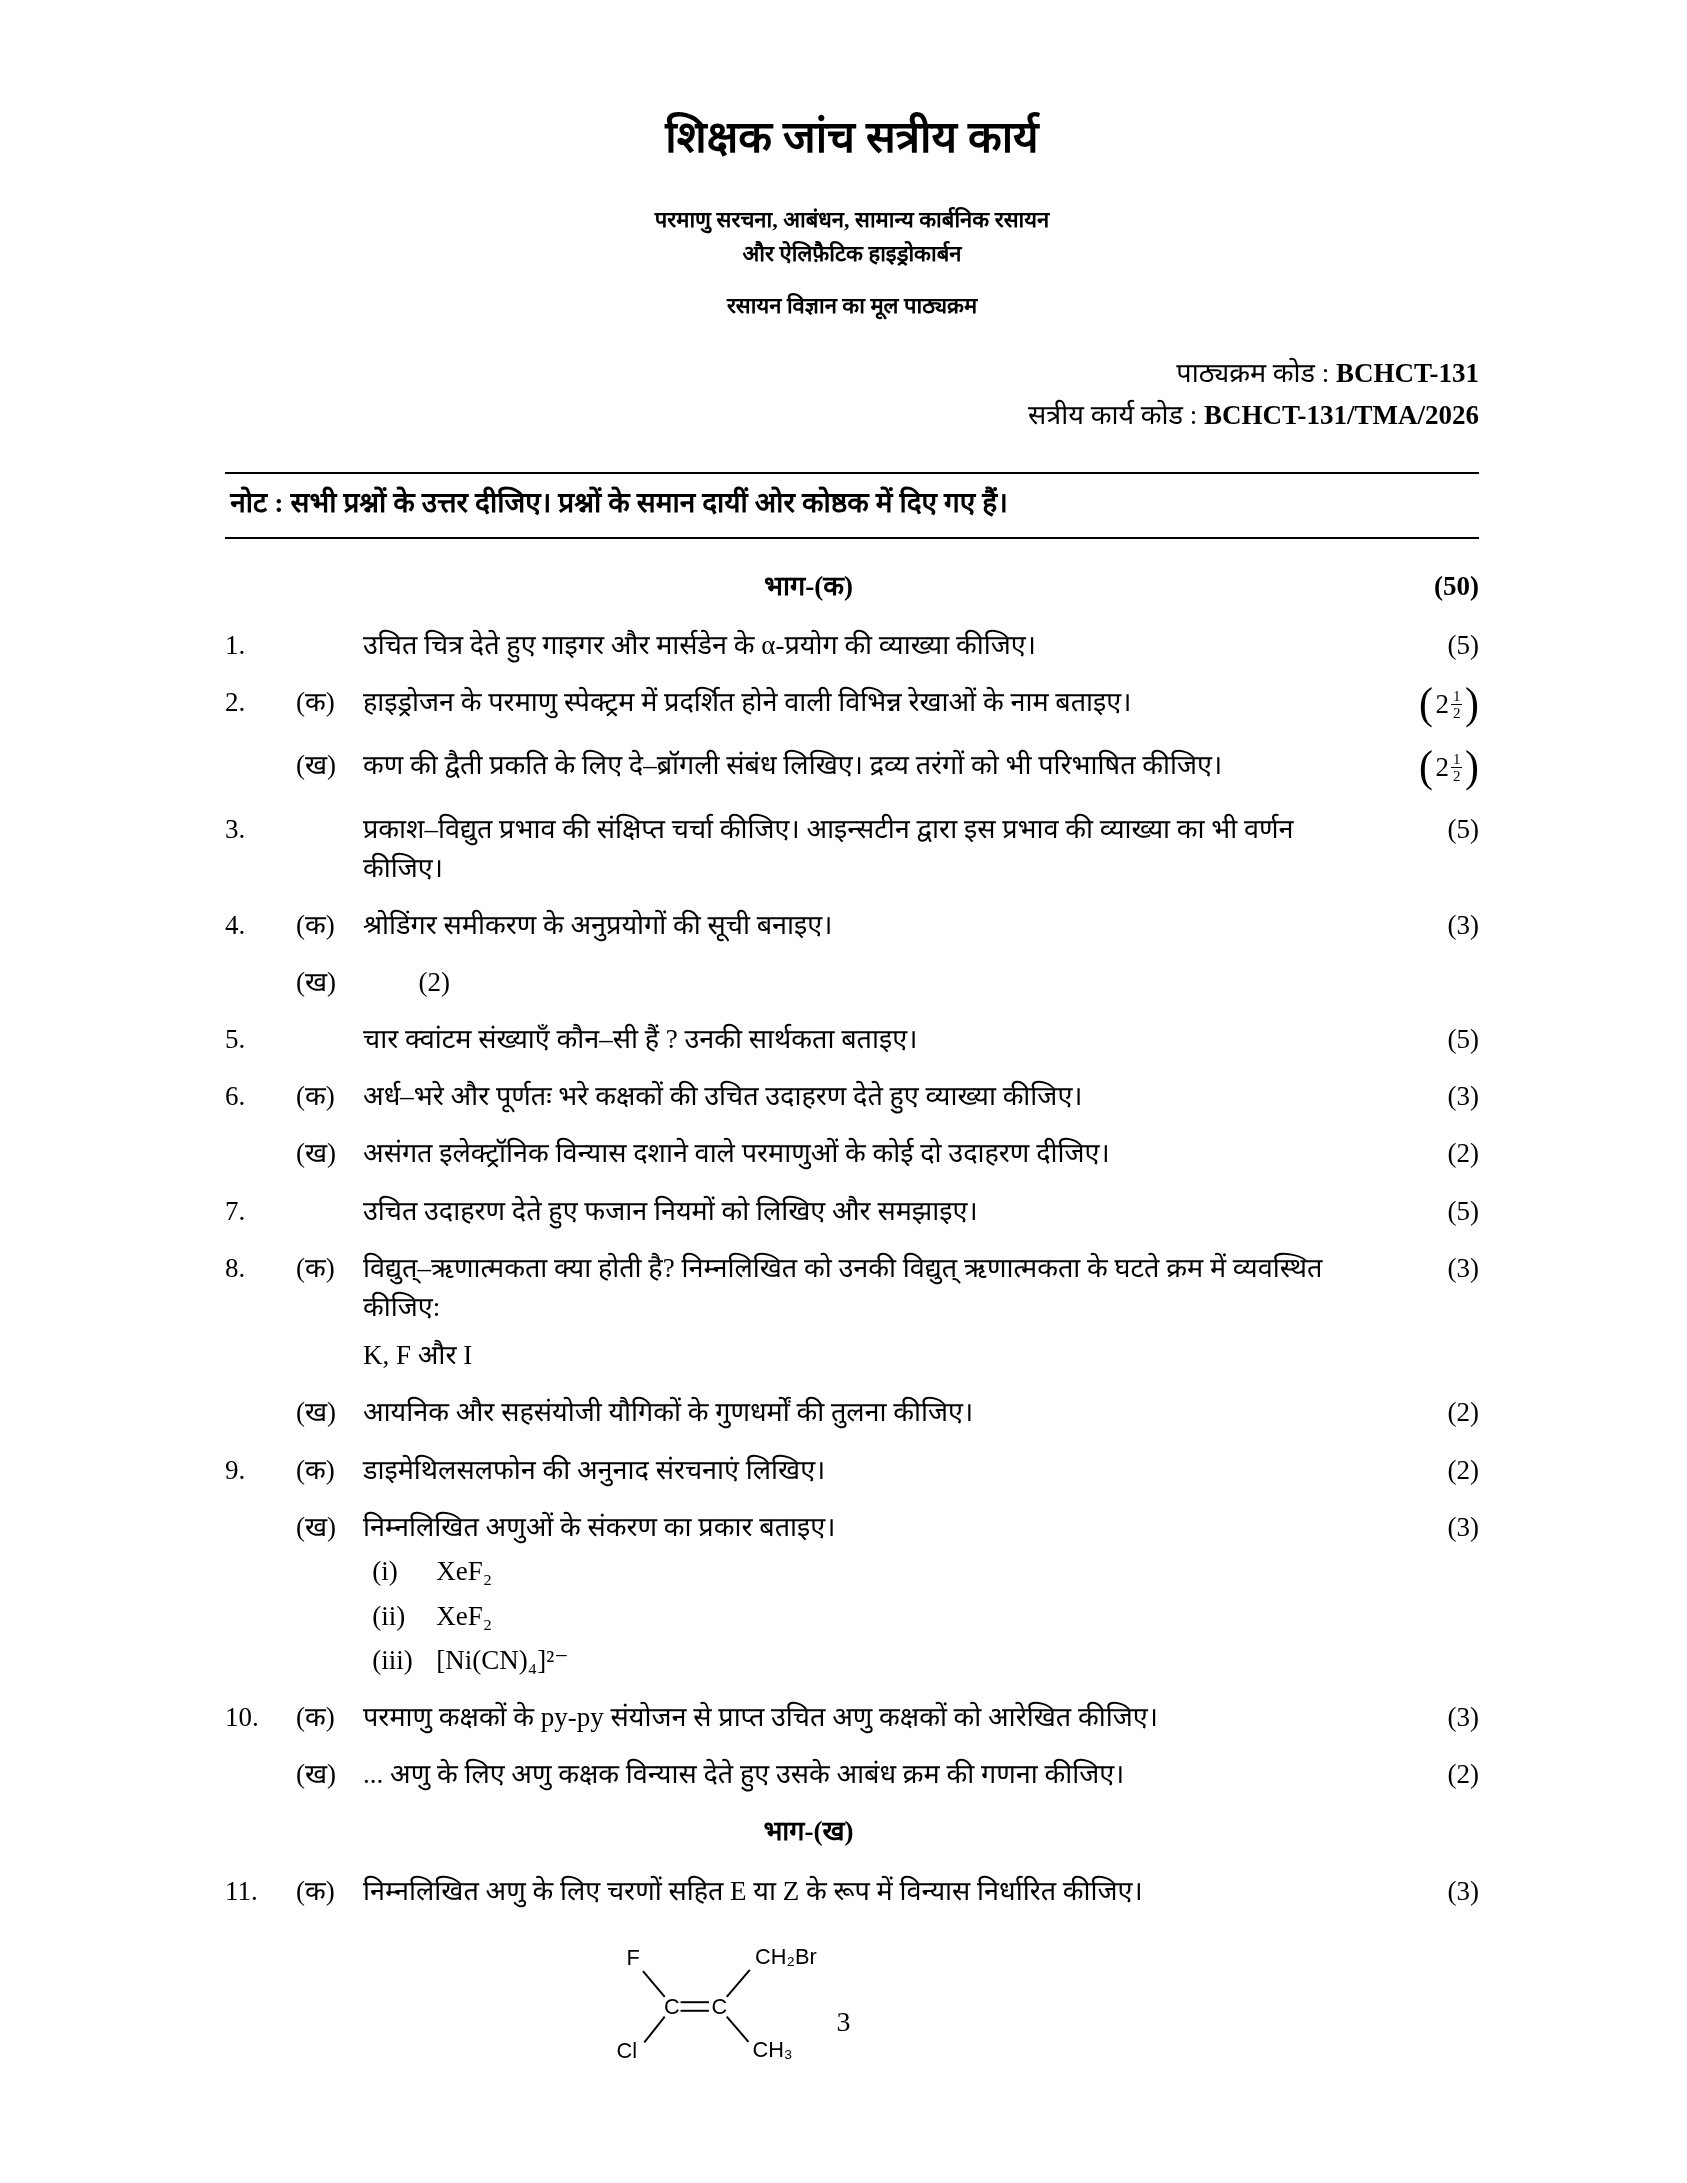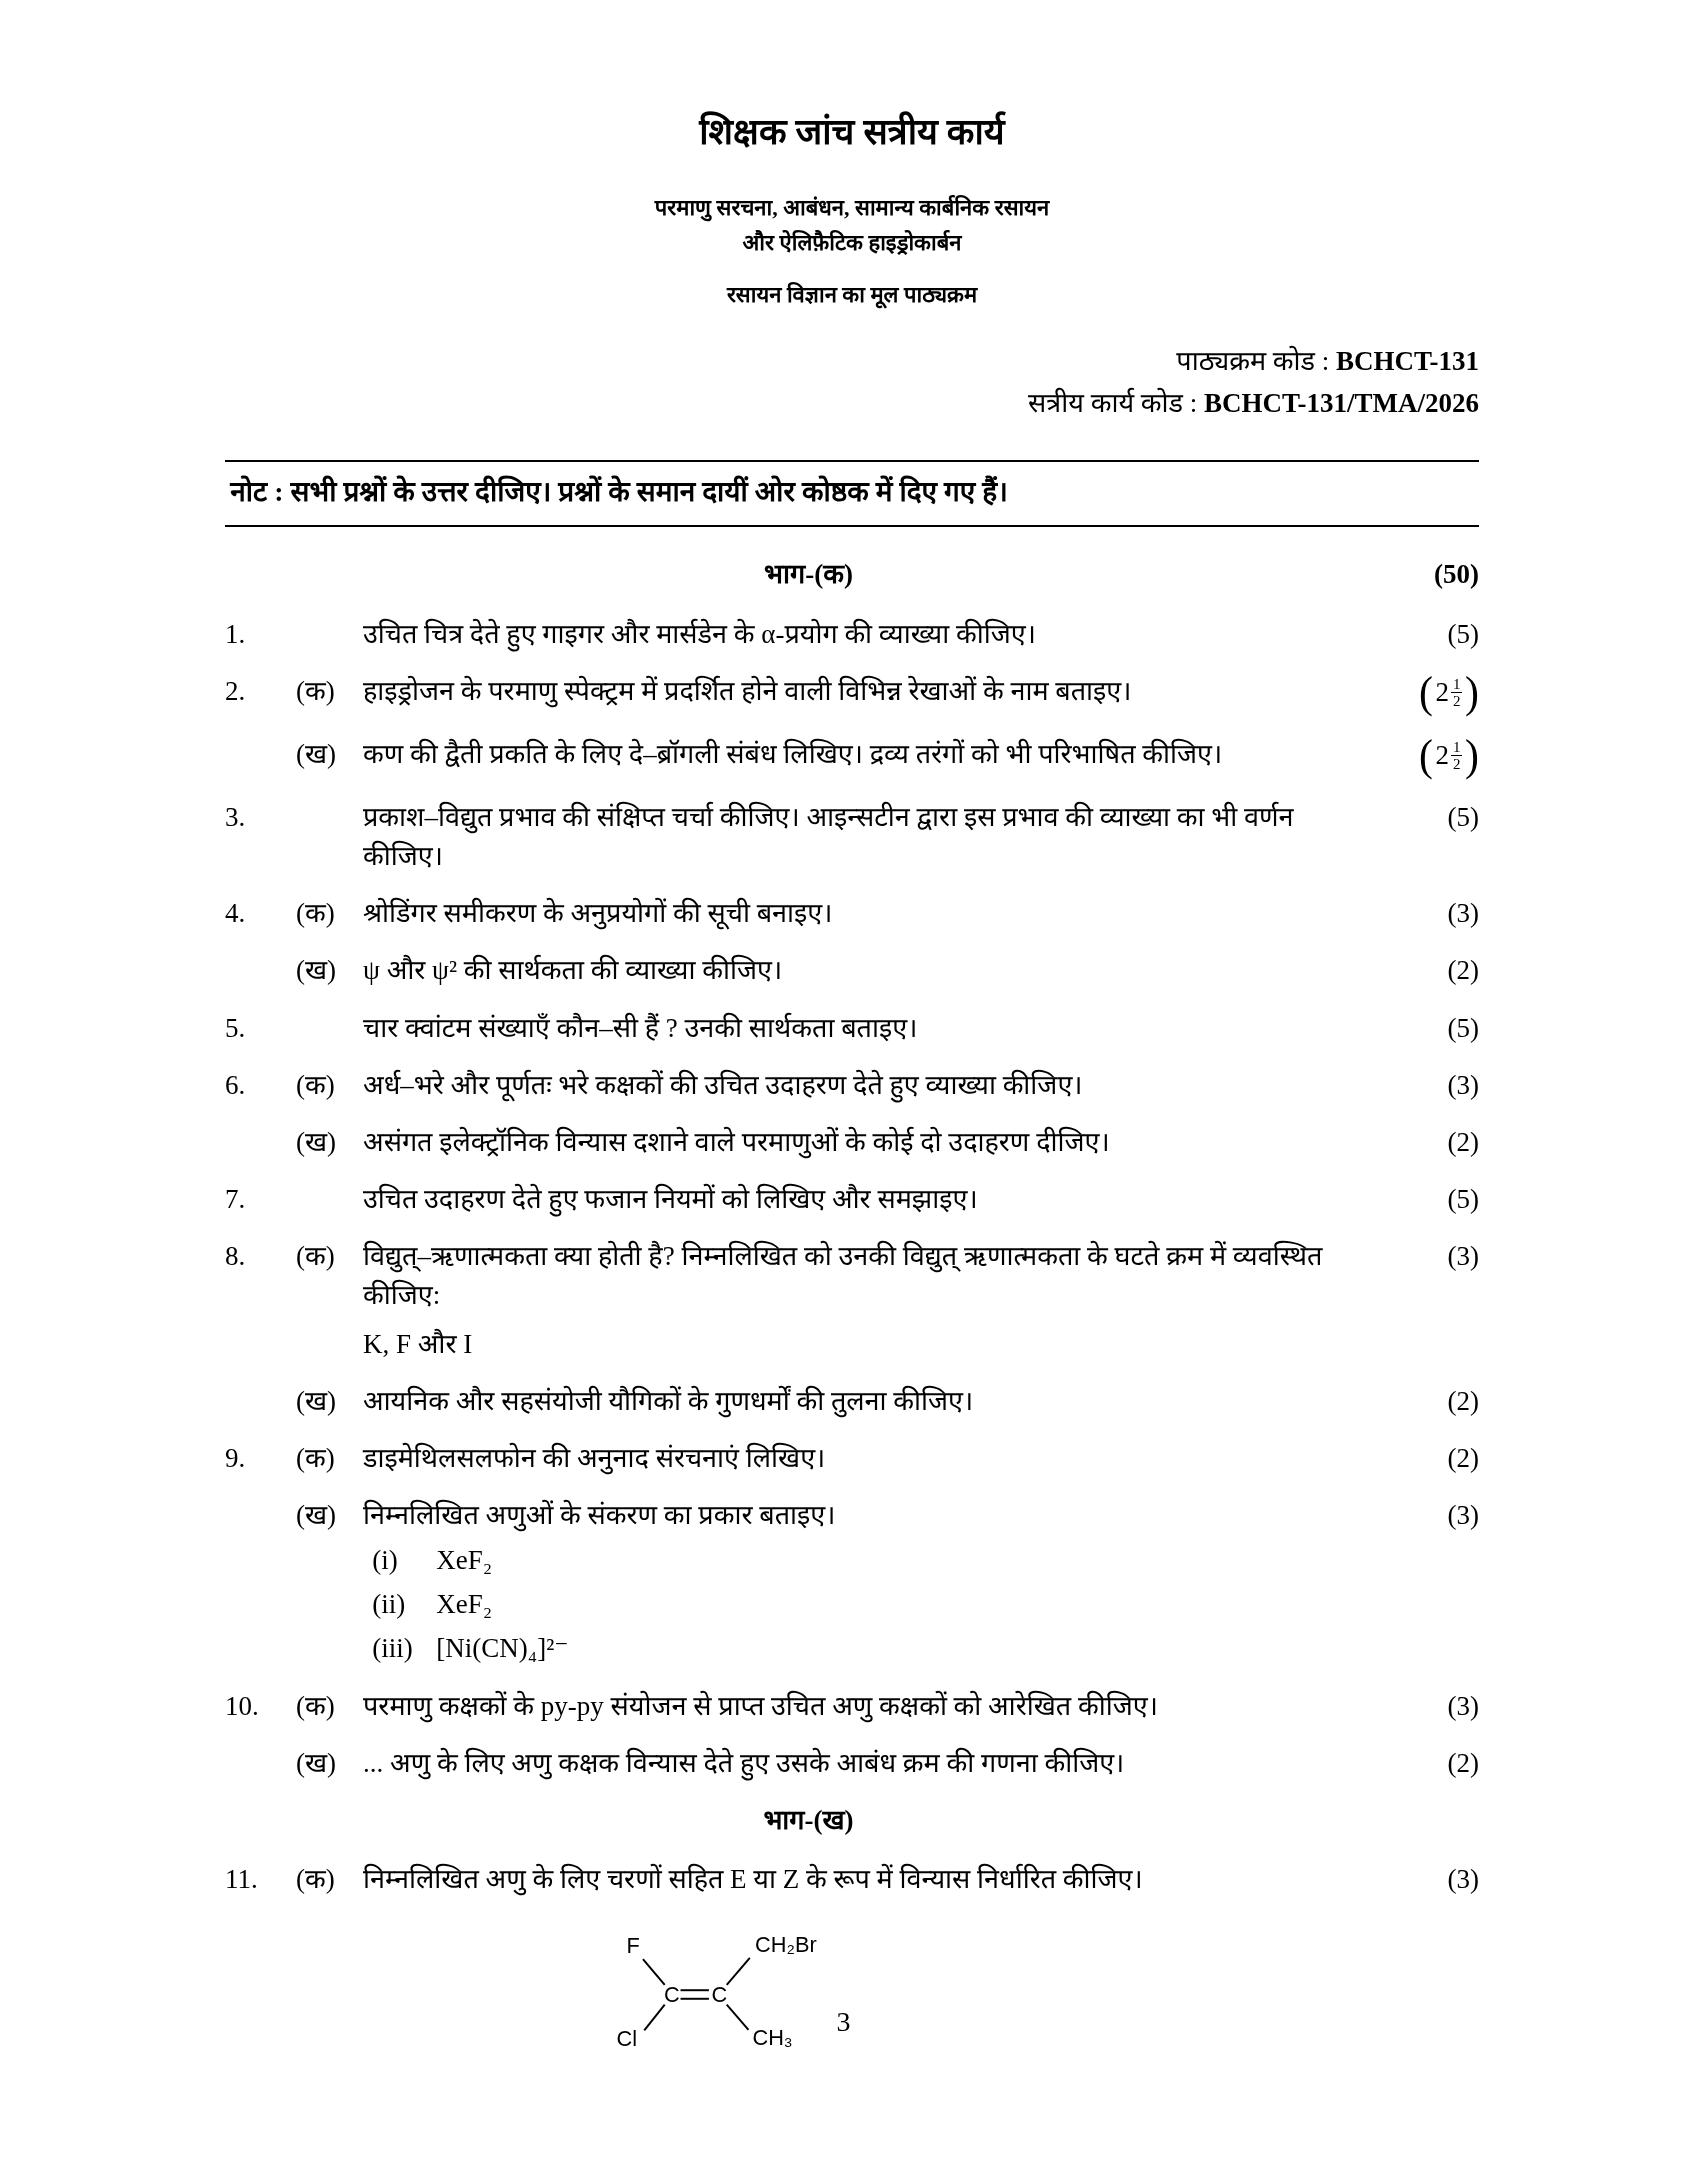--- a/index.html
+++ b/index.html
@@ -7,21 +7,21 @@
     position:relative;
     width:1687px;height:2183px;
     background:#ffffff;color:#000;
     font-family:"Liberation Serif","DejaVu Serif",serif;
     font-size:27px;line-height:1.45;
     overflow:hidden;
     margin:0 auto;
   }
   .inner{padding:106px 208px 0 225px;}
 
-  .title{text-align:center;font-size:36px;font-weight:700;margin:0 0 34px 0;}
+  .title{text-align:center;font-size:44px;font-weight:700;margin:0 0 34px 0;}
   .subtitle{text-align:center;font-size:22px;font-weight:700;margin:2.6px 0;}
   .subtitle.gap{margin-top:20px;}
 
   .meta{margin-top:32px;text-align:right;}
   .meta-line{margin:2.6px 0;font-size:27px;text-align:right;}
   .meta-line b{font-weight:700;}
 
   .notebox{
     margin-top:37px;
     border-top:2.6px solid #000;border-bottom:2px solid #000;
@@ -141,23 +141,20 @@
           <div class="qnum">4.</div>
           <div class="qlabel">(क)</div>
           <div class="qtext">
             <p>श्रोडिंगर समीकरण के अनुप्रयोगों की सूची बनाइए।</p>
           </div>
           <div class="qmarks">(3)</div>
         </div>
         <div class="row">
           <div class="qnum"></div>
           <div class="qlabel">(ख)</div>
-          <div class="qtext">
-            <p>ψ और ψ² की सार्थकता की व्याख्या कीजिए।</p>
-          </div>
           <div class="qmarks">(2)</div>
         </div>
         <div class="row">
           <div class="qnum">5.</div>
           <div class="qlabel"></div>
           <div class="qtext">
             <p>चार क्वांटम संख्याएँ कौन–सी हैं ? उनकी सार्थकता बताइए।</p>
           </div>
           <div class="qmarks">(5)</div>
         </div>

